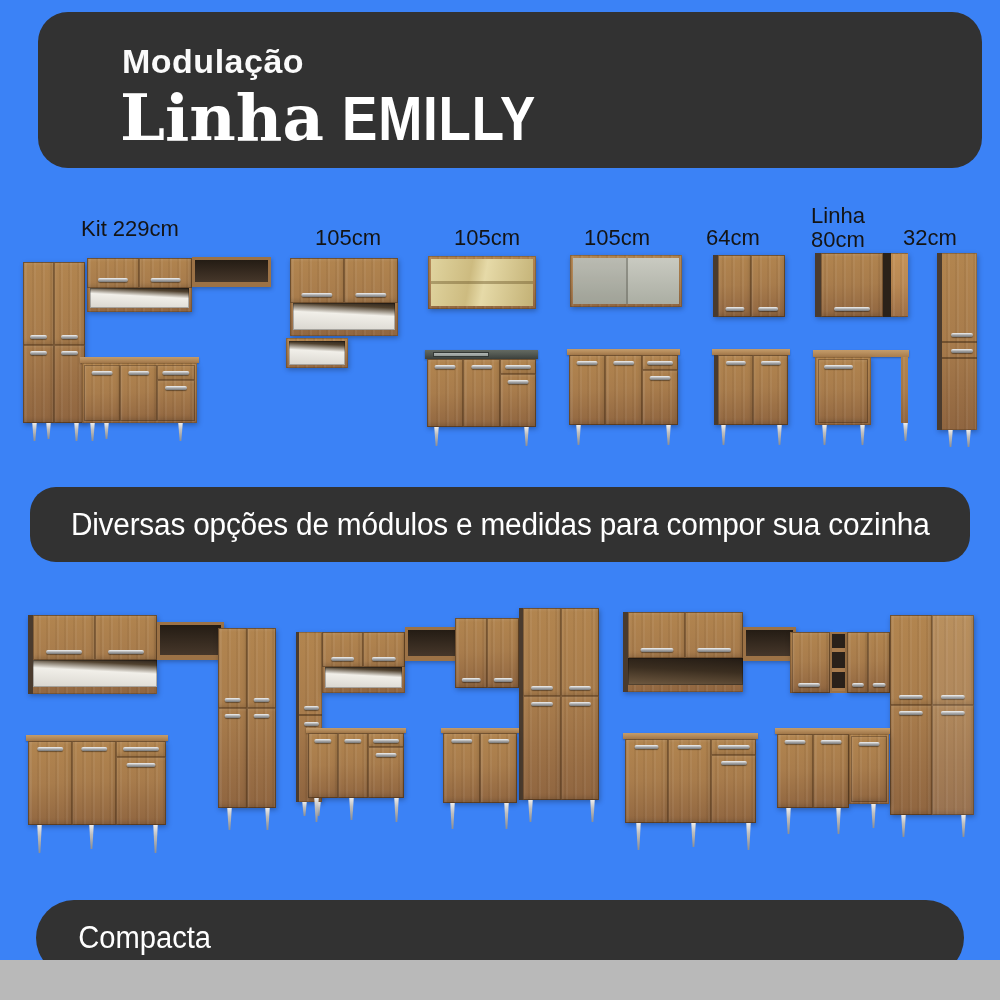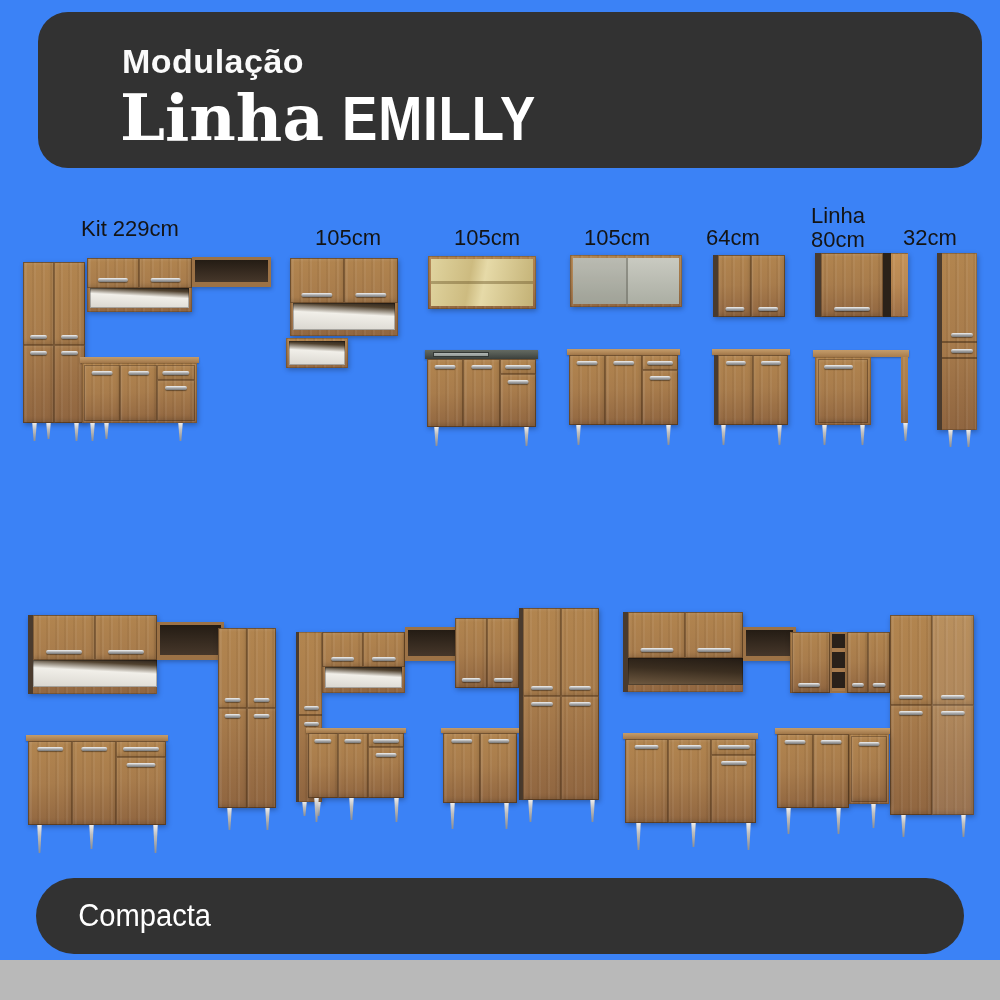--- a/index.html
+++ b/index.html
@@ -4,21 +4,21 @@
 <style>
   html,body{margin:0;padding:0;background:#b9b9b9;}
   .canvas{position:relative;width:1000px;height:960px;background:#3b82f6;overflow:hidden;
           font-family:"Liberation Sans",sans-serif;}
 
   
   .banner{position:absolute;background:#323232;}
   .banner-top{left:38px;top:12px;width:944px;height:156px;border-radius:30px;}
   .banner-mid{left:30px;top:487px;width:940px;height:75px;border-radius:26px;
               display:flex;align-items:center;justify-content:center;}
-  .banner-bottom{left:36px;top:878px;width:928px;height:76px;border-radius:38px;}
+  .banner-bottom{left:36px;top:900px;width:928px;height:76px;border-radius:38px;}
 
   .kicker{position:absolute;left:84px;top:30px;font-size:34px;font-weight:600;color:#fafafa;letter-spacing:.5px;}
   .title-row{position:absolute;left:82px;top:68px;white-space:nowrap;color:#fff;}
   .t-linha{font-family:"DejaVu Serif",serif;font-weight:700;font-size:64px;}
   .t-emilly{display:inline-block;font-weight:700;font-size:63px;letter-spacing:1px;
             transform:scaleX(.84);transform-origin:left bottom;margin-left:14px;}
 
   .tagline{color:#fff;font-size:31px;white-space:nowrap;display:inline-block;
            transform:scaleX(.96);letter-spacing:-.2px;}
   .size-label{position:absolute;top:0;bottom:0;display:flex;align-items:center;justify-content:center;
@@ -212,20 +212,23 @@
     <i class="lid" style="left:0;top:2px;width:96px;height:7px;"></i>
     <div class="wood cabbox" style="left:2px;top:9px;width:56px;height:68px;">
       <i class="door ht hl" style="left:3px;top:2px;width:50px;height:64px;"></i>
     </div>
     <i class="wood" style="left:88px;top:9px;width:7px;height:66px;"></i>
     <i class="leg" style="left:8px;top:77px;height:20px;"></i>
     <i class="leg" style="left:46px;top:77px;height:20px;"></i>
     <i class="leg" style="left:89px;top:75px;height:18px;"></i>
   </div>
 
+  <div class="banner banner-mid">
+    <span class="tagline">Diversas opções de módulos e medidas para compor sua cozinha</span>
+  </div>
 
   <div class="mod" style="left:24px;top:608px;width:262px;height:250px;">
     <div class="wood cabbox" style="left:4px;top:7px;width:129px;height:79px;">
       <i class="dk" style="left:0;top:0;width:5px;height:79px;"></i>
       <i class="door hb" style="left:5px;top:0;width:62px;height:45px;"></i>
       <i class="door hb" style="left:67px;top:0;width:62px;height:45px;"></i>
       <i class="niche" style="left:5px;top:45px;width:124px;height:27px;"></i>
     </div>
     <div class="openbox" style="left:133px;top:14px;width:61px;height:30px;"></div>
     <div class="wood cabbox" style="left:194px;top:20px;width:58px;height:180px;">

